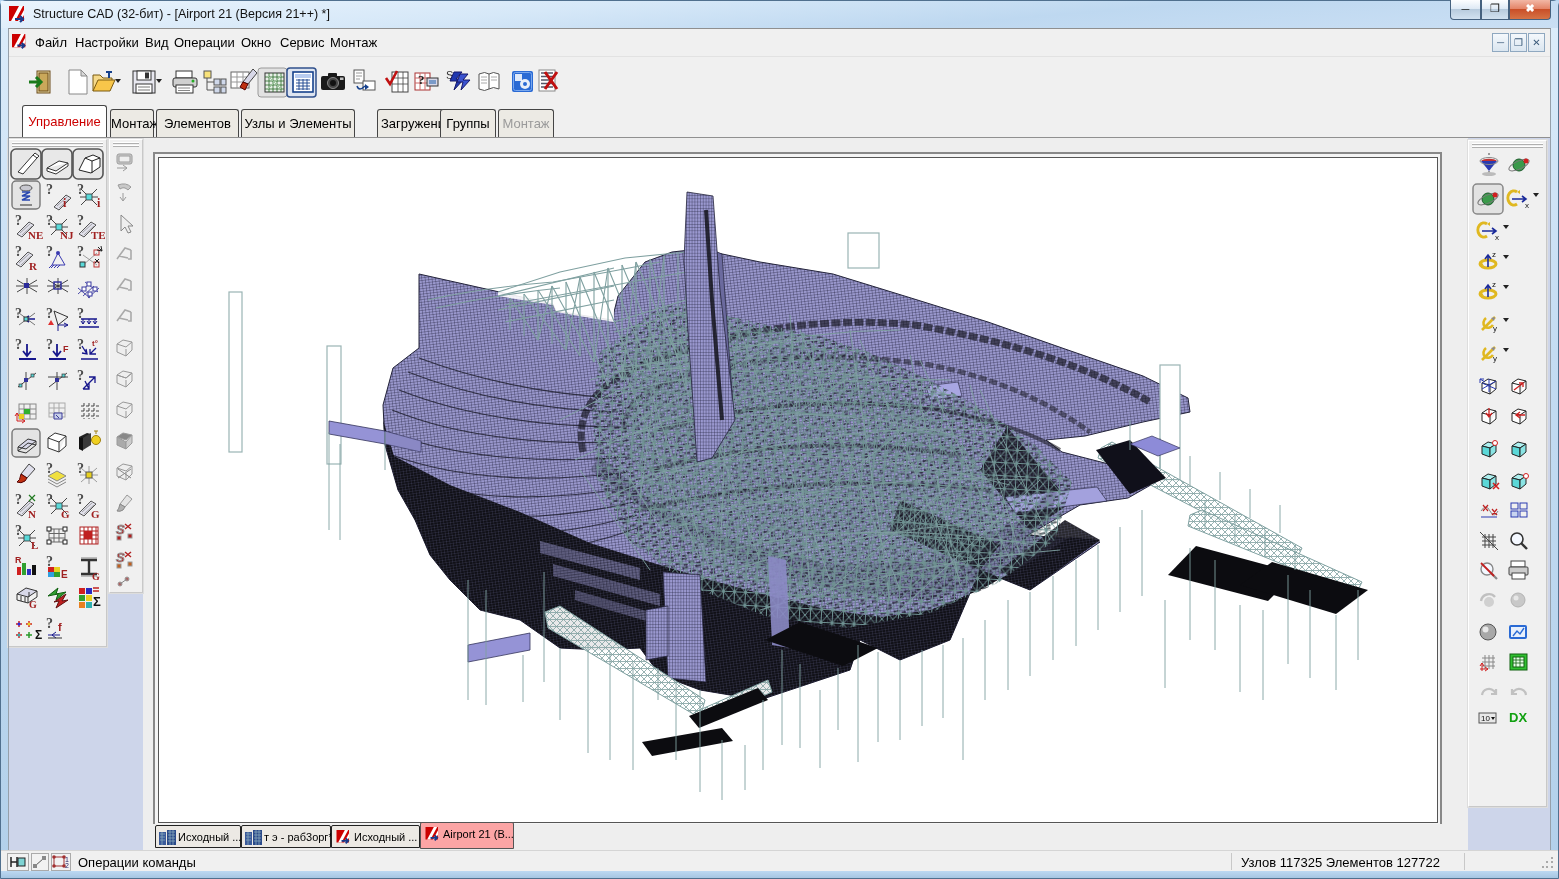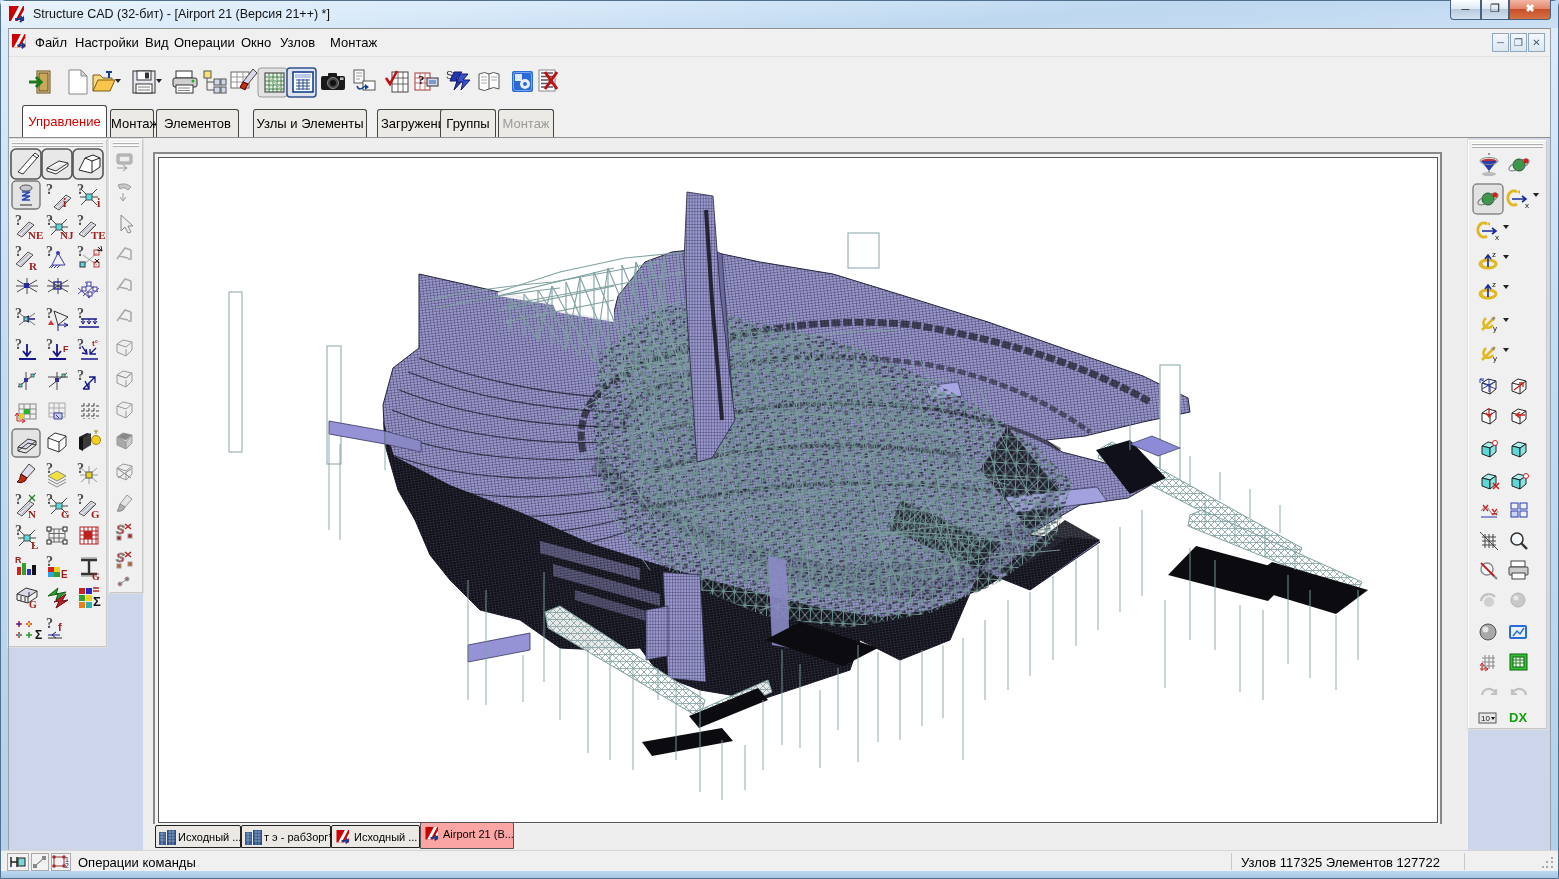--- a/index.html
+++ b/index.html
@@ -19,21 +19,21 @@
 #tabrow{left:8px;top:104px;width:1543px;height:33px;background:#f0f0f0}
 .tab{position:absolute;top:5px;height:28px;border:1px solid #454545;border-bottom:none;border-radius:3px 3px 0 0;background:#eceae4;font-size:13px;color:#000;padding:6px 0 16px 0;text-align:center;white-space:nowrap}
 .tab.act{top:1px;height:32px;background:#fff;color:#c00;padding-top:8px;z-index:3}
 #client{left:8px;top:137px;width:1543px;height:713px;background:#cdd5ea;border-top:1px solid #909090}
 #childwin{left:143px;top:138px;width:1325px;height:712px;background:#eeeeee}
 #canvasframe{left:153px;top:152px;width:1289px;height:676px;border:2px solid #888;background:#f4f4f4}
 #canvas{left:158px;top:157px;width:1280px;height:666px;background:#fff;border:1px solid #555}
 .lpanel{background:#f0f0f0;border:1px solid #fff;border-right-color:#c8c8c8;border-bottom-color:#c8c8c8;box-shadow:0 0 0 1px #ddd}
 #lpan1{left:8px;top:139px;width:99px;height:508px}
 #lpan2{left:109px;top:139px;width:34px;height:454px}
-#rpan{left:1468px;top:140px;width:79px;height:589px}
+#rpan{left:1468px;top:140px;width:79px;height:667px}
 .grip{position:absolute;left:3px;right:3px;height:2px;border-top:1px solid #fff;border-bottom:1px solid #b0b0b0}
 #btabs{left:153px;top:824px;width:1290px;height:26px;background:#eeeeee}
 .btab{position:absolute;top:1px;height:23px;border:1px solid #222;border-radius:2px 2px 0 0;background:#ece9e4;font-size:11px;color:#000;padding:5px 2px 0 22px;white-space:nowrap}
 .btab.act{top:-2px;height:27px;background:#fca5a5;border-color:#555}
 #statusbar{left:1px;top:850px;width:1557px;height:21px;background:#f0f0f0;border-top:1px solid #d5d5d5}
 .stxt{position:absolute;top:4px;font-size:13px;color:#000;white-space:nowrap}
 .ssep{position:absolute;top:2px;width:1px;height:17px;background:#c8c8c8}
 #botborder{left:1px;top:871px;width:1557px;height:7px;background:linear-gradient(#bcd8f2,#a6c6e2)}
 .sbtn{position:absolute;top:2px;height:18px;border:1px solid #aaa;background:#f2f2f2}
 </style></head>
@@ -61,21 +61,21 @@
       <rect x="0" y="0" width="15" height="15" fill="#c00"></rect>
       <path d="M2 15 L10 0 L14 0 L6 15 Z" fill="#fff"></path>
       <path d="M9 15 L15 4 L15 9 L12 15 Z" fill="#fff"></path>
       <path d="M6 13 h8 m-3 -3 l3 3 l-3 3" stroke="#1a3a8a" stroke-width="2.2" fill="none"></path>
     </svg>
   <div class="mi" style="left:27px">Файл</div>
   <div class="mi" style="left:67px">Настройки</div>
   <div class="mi" style="left:137px">Вид</div>
   <div class="mi" style="left:166px">Операции</div>
   <div class="mi" style="left:233px">Окно</div>
-  <div class="mi" style="left:272px">Узлов</div>
+  <div class="mi" style="left:272px">Сервис</div>
   <div class="mi" style="left:322px">Монтаж</div>
   <div class="mdibtn" style="left:1484px">─</div>
   <div class="mdibtn" style="left:1502px">❐</div>
   <div class="mdibtn" style="left:1520px">✕</div>
 </div>
 <div id="toolbar" class="abs"></div>
 <div id="tbicons" class="abs" style="left:8px;top:57px;width:1543px;height:47px"><svg width="600" height="47" viewBox="0 0 600 47">
 
 <rect x="250" y="11" width="29" height="29" rx="3" fill="#e2e2e2" stroke="#9a9a9a"></rect>
 <rect x="279" y="11" width="29" height="29" rx="3" fill="#dde4f0" stroke="#30508c" stroke-width="1.5"></rect>
@@ -196,21 +196,21 @@
 <g transform="translate(529,13)">
         <rect x="2" y="0" width="16" height="21" fill="#fff" stroke="#888"></rect>
         <path d="M4 3 h12 M4 6.5 h12 M4 10 h12 M4 13.5 h12 M4 17 h12" stroke="#556" stroke-width="1.6"></path>
         <path d="M8 2 L20 19 M20 2 L8 19" stroke="#c01010" stroke-width="3"></path>
       </g>
 </svg></div>
 <div id="tabrow" class="abs">
   <div class="tab act" style="left:14px;width:85px">Управление</div>
   <div class="tab" style="left:102px;width:44px">Монтаж</div>
   <div class="tab" style="left:148px;width:83px">Элементов</div>
-  <div class="tab" style="left:245px;width:114px">Узлы и Элементы</div>
+  <div class="tab" style="left:233px;width:114px">Узлы и Элементы</div>
   <div class="tab" style="left:369px;width:79px">Загружения</div>
   <div class="tab" style="left:432px;width:56px">Группы</div>
   <div class="tab" style="left:490px;width:56px;color:#9a9a9a">Монтаж</div>
 </div>
 <div id="client" class="abs"></div>
 <div id="childwin" class="abs"></div>
 <div id="canvasframe" class="abs"></div>
 <div id="canvas" class="abs"></div>
 <div id="lpan1" class="abs lpanel">
     <div class="grip" style="top:2px"></div>

